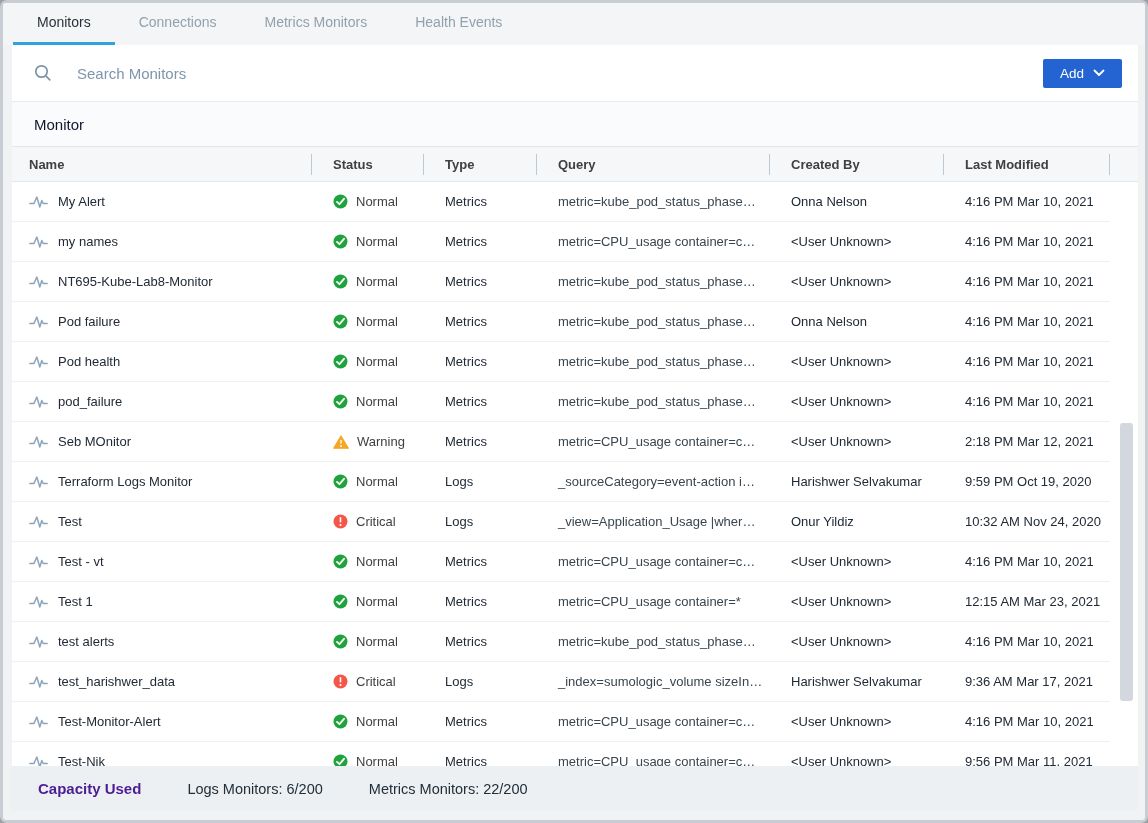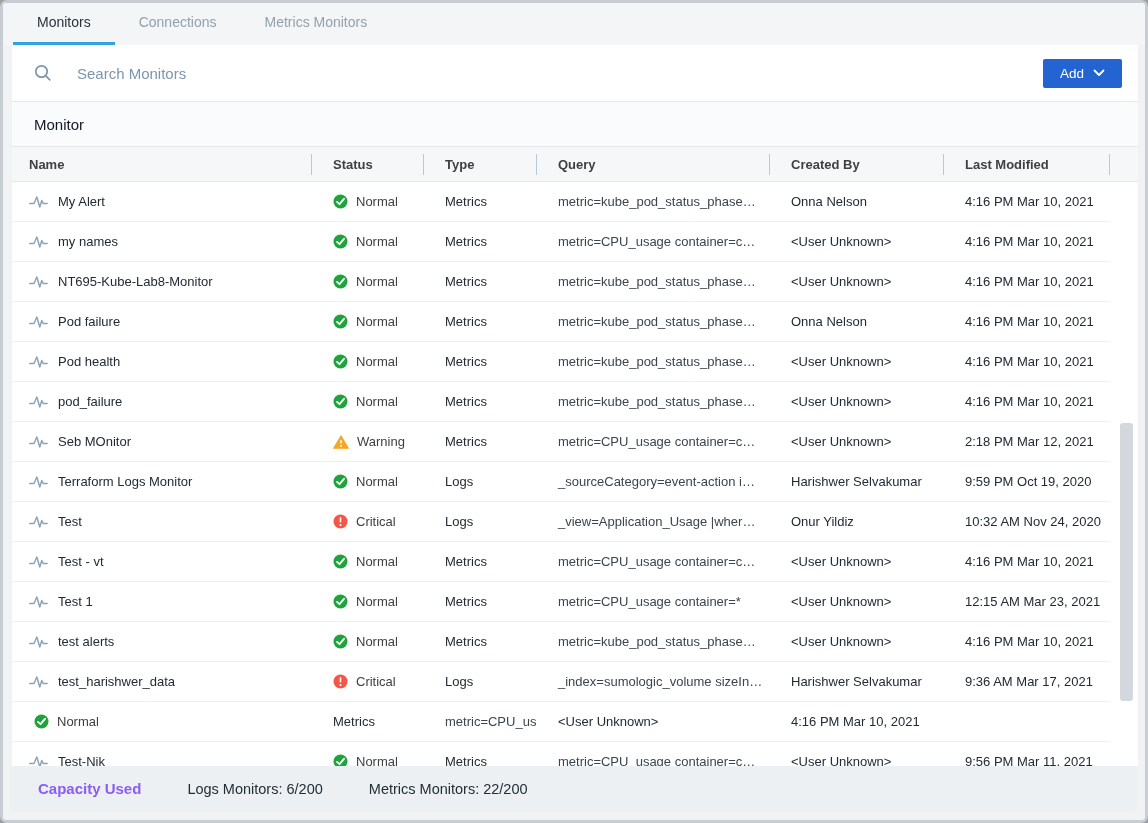--- a/index.html
+++ b/index.html
@@ -38,33 +38,34 @@
   .td.name { padding-left:17px; gap:10px; }
   .td.query { color:#39454f; }
   .sic { display:inline-flex; margin-right:8px; flex:none; }
   .sl { color:#404040; }
   .pulse { display:inline-flex; flex:none; }
 
   .scroll-thumb { position:absolute; right:5px; top:378px; width:13px; height:278px; background:#d2d8dd; border-radius:3px; cursor:pointer; }
 
   
   .footer { position:absolute; left:7px; right:7px; top:763px; height:45px; background:#ecf0f3; border-radius:0 0 6px 6px; display:flex; align-items:center; padding-left:28px; gap:46px; }
-  .cap-label { font-size:15px; font-weight:700; color:#8b5cf6; }
+  .cap-label { font-size:15px; font-weight:700; color:#4c1d95; }
   .cap-item { font-size:14.5px; color:#222e38; }
 </style>
 </head>
 <body>
 
 <div class="screen">
   <div class="frame">
 
     <div class="tabbar">
         <div class="tab active">Monitors</div>
         <div class="tab">Connections</div>
         <div class="tab">Metrics Monitors</div>
+        <div class="tab">Health Events</div>
       </div>
 
     <div class="panel">
 
       <div class="search-row">
         <span class="search-icon">
           <svg width="18" height="18" viewBox="0 0 18 18">
               <circle cx="7.5" cy="7.5" r="5.7" fill="none" stroke="#7e93a8" stroke-width="1.7"></circle>
               <line x1="11.8" y1="11.8" x2="15.8" y2="15.8" stroke="#7e93a8" stroke-width="1.7" stroke-linecap="round"></line>
             </svg>
@@ -390,20 +391,28 @@
                 </svg>
               </span>
               <span class="sl">Critical</span>
             </div>
             <div class="td type">Logs</div>
             <div class="td query">_index=sumologic_volume sizeIn…</div>
             <div class="td creator">Harishwer Selvakumar</div>
             <div class="td modified">9:36 AM Mar 17, 2021</div>
           </div>
           <div class="row grid-cols">
+            <div class="td name">
+              <span class="pulse">
+                <svg width="19" height="15" viewBox="0 0 19 15">
+                  <polyline points="0.8,9.5 5,9.5 7.8,3 10.8,13 12.8,6.5 14.2,9.5 18.2,9.5" fill="none" stroke="#8ea4b8" stroke-width="1.5" stroke-linecap="round" stroke-linejoin="round"></polyline>
+                </svg>
+              </span>
+              <span>Test-Monitor-Alert</span>
+            </div>
             <div class="td status">
               <span class="sic">
                 <svg width="15" height="15" viewBox="0 0 15 15">
                   <circle cx="7.5" cy="7.5" r="7" fill="#1fa33c"></circle>
                   <polyline points="4,7.9 6.5,10.2 11,4.8" fill="none" stroke="#fff" stroke-width="1.8" stroke-linecap="round" stroke-linejoin="round"></polyline>
                 </svg>
               </span>
               <span class="sl">Normal</span>
             </div>
             <div class="td type">Metrics</div>

